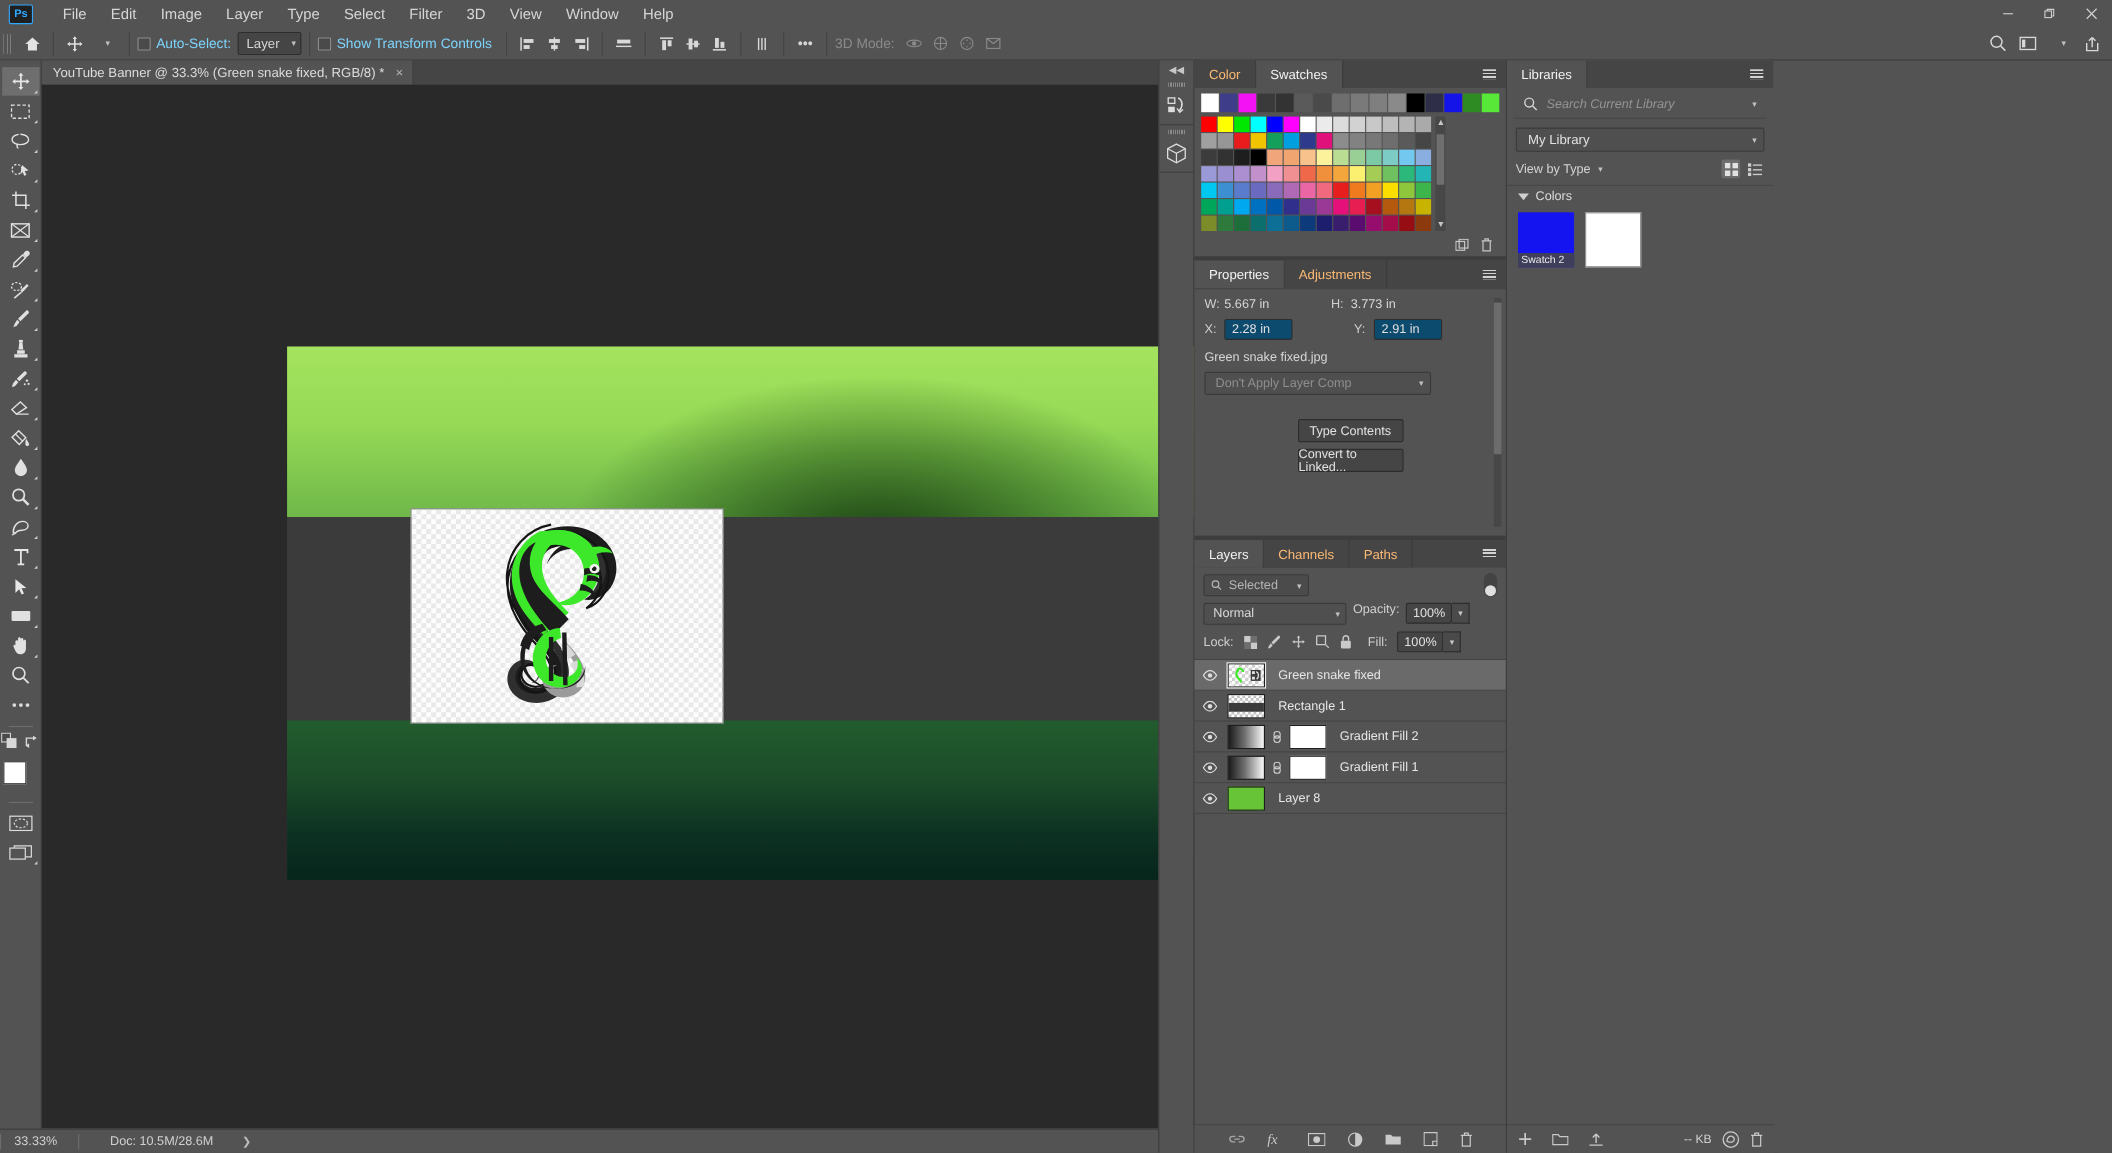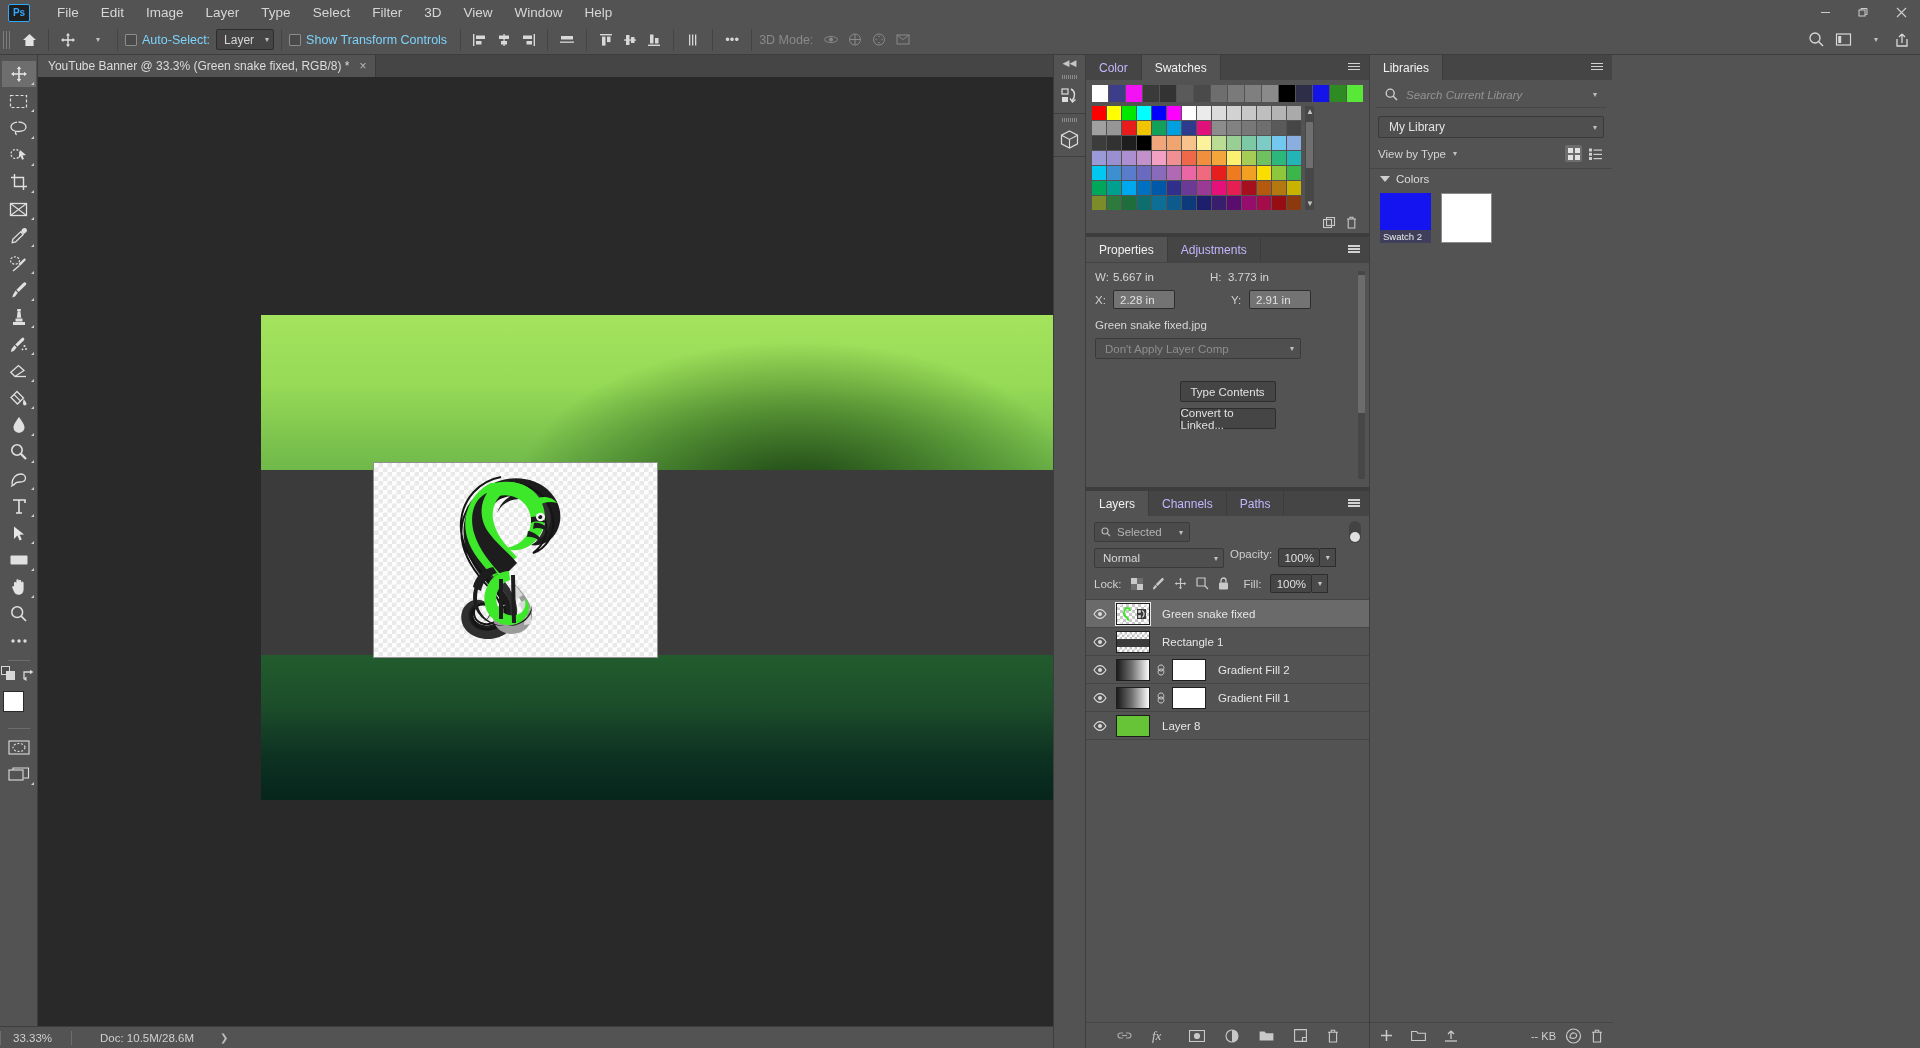--- a/index.html
+++ b/index.html
@@ -175,21 +175,21 @@
   .dock-main { right: 243px; width: 284px; border-left: 1px solid #3d3d3d; }
   .dock-lib  { right: 0; width: 243px; border-left: 1px solid #3d3d3d; }
 
   .panel { background: #535353; }
   .tabrow {
     display: flex; align-items: stretch; height: 25px; background: #454545;
     position: relative;
   }
   .ptab {
     display: flex; align-items: center; padding: 0 13px; font-size: 12px;
-    color: #c4b5fd; background: #454545; border-right: 1px solid #3c3c3c;
+    color: #fdba74; background: #454545; border-right: 1px solid #3c3c3c;
   }
   .ptab.active { background: #535353; color: #f2f2f2; }
   .pmenu {
     position: absolute; right: 6px; top: 0; height: 25px; width: 18px;
     display: flex; align-items: center; justify-content: center;
   }
   .hamb { width: 12px; height: 9px;
     background: repeating-linear-gradient(to bottom,#d2d2d2 0,#d2d2d2 1.5px,transparent 1.5px,transparent 3px); }
 
   
@@ -208,21 +208,21 @@
   .prop-icon {
     width: 20px; height: 20px; background: #2b2b2b; border-radius: 2px;
     display: flex; align-items: center; justify-content: center;
   }
   .prop-title { font-size: 12px; color: #dcdcdc; }
   .prop-body { border-top: 1px solid #444; padding: 8px 9px 6px 9px; position: relative; height: 225px; }
   .row { display: flex; align-items: center; margin-bottom: 7px; }
   .fld-lbl { font-size: 11.5px; color: #cfcfcf; width: 18px; }
   .fld-val { font-size: 11.5px; color: #d8d8d8; }
   .fld-box {
-    background: #737373; border: 1px solid #2d2d2d; border-radius: 2px;
+    background: #0c4a6e; border: 1px solid #2d2d2d; border-radius: 2px;
     height: 19px; width: 62px; display: flex; align-items: center; padding-left: 6px;
     font-size: 11.5px; color: #e0e0e0;
   }
   .col2 { margin-left: 56px; }
   .filename { font-size: 11.5px; color: #d6d6d6; margin: 10px 0 7px 0; }
   .sel-box {
     height: 21px; background: #4f4f4f; border: 1px solid #3a3a3a; border-radius: 2px;
     display: flex; align-items: center; justify-content: space-between;
     padding: 0 6px 0 9px; font-size: 11.5px; color: #8e8e8e; width: 206px;
   }

